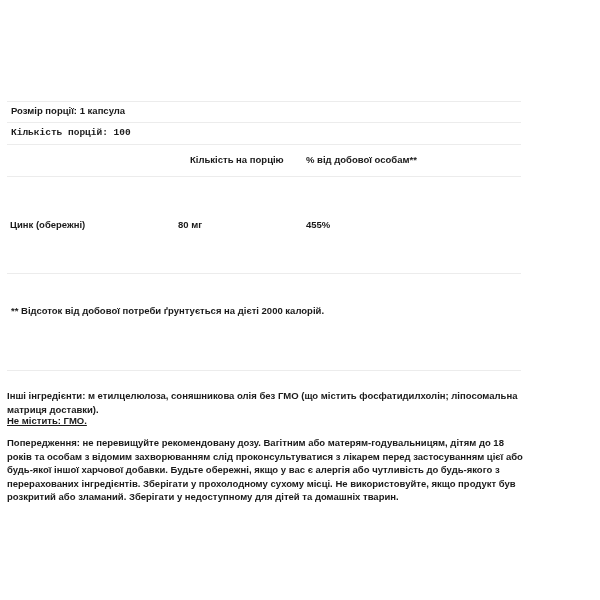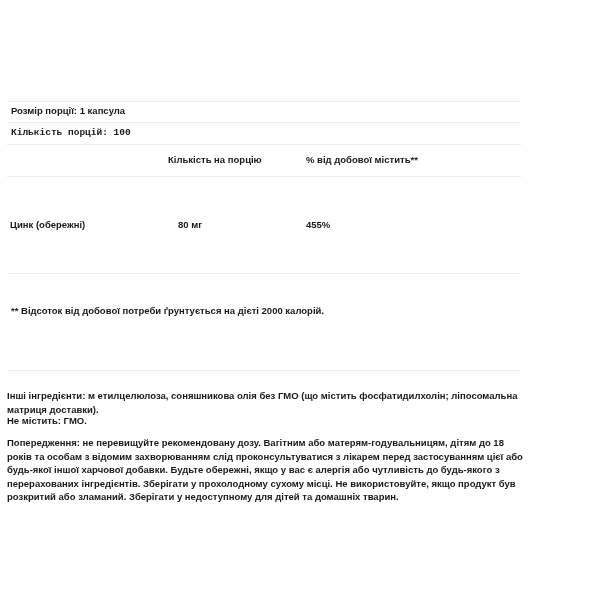--- a/index.html
+++ b/index.html
@@ -14,31 +14,31 @@
   </style>
 </head>
 <body>
 
 <div>
   <div class="hline" style="top:101px;"></div>
   <div class="txt" style="left:11px; top:105px;">Розмір порції: 1 капсула</div>
   <div class="hline" style="top:122px;"></div>
   <div class="txt" style="left:11px; top:127px;font-family:Liberation Mono, monospace;">Кількість порцій: 100</div>
   <div class="hline" style="top:144px;"></div>
-  <div class="txt" style="left:168px; top:154px;">Кількість на порцію</div>
-  <div class="txt" style="left:306px; top:154px;">% від добової містить**</div>
+  <div class="txt" style="left:190px; top:154px;">Кількість на порцію</div>
+  <div class="txt" style="left:306px; top:154px;">% від добової особам**</div>
   <div class="hline" style="top:176px;"></div>
 
   <div>
     <div class="txt" style="left:10px; top:219px;">Цинк (обережні)</div>
     <div class="txt" style="left:178px; top:219px;">80 мг</div>
     <div class="txt" style="left:306px; top:219px;">455%</div>
   </div>
   <div class="hline" style="top:273px;"></div>
 
   <div class="txt" style="left:11px; top:305px;">** Відсоток від добової потреби ґрунтується на дієті 2000 калорій.</div>
 </div>
 
 <div class="hline" style="top:370px;"></div>
 
 <div class="para" style="top:389px;">Інші інгредієнти: м етилцелюлоза, соняшникова олія без ГМО (що містить фосфатидилхолін; ліпосомальна матриця доставки).</div>
-<div class="para" style="top:414px;">Не містить: ГМО.</div>
+<div class="para" style="top:414px;text-decoration:underline;">Не містить: ГМО.</div>
 <div class="para" style="top:436px;">Попередження: не перевищуйте рекомендовану дозу. Вагітним або матерям-годувальницям, дітям до 18 років та особам з відомим захворюванням слід проконсультуватися з лікарем перед застосуванням цієї або будь-якої іншої харчової добавки. Будьте обережні, якщо у вас є алергія або чутливість до будь-якого з перерахованих інгредієнтів.  Зберігати у прохолодному сухому місці. Не використовуйте, якщо продукт був розкритий або зламаний. Зберігати у недоступному для дітей та домашніх тварин.</div>
 
 </body></html>

